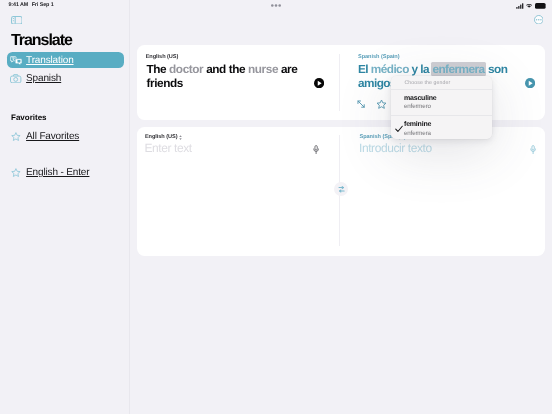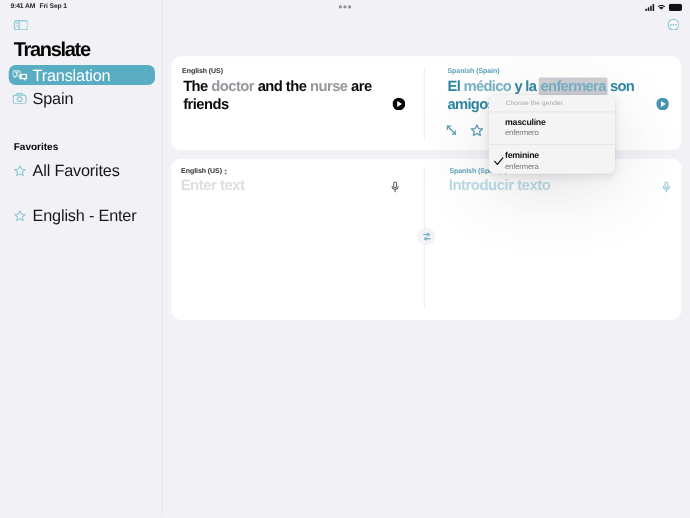--- a/index.html
+++ b/index.html
@@ -13,21 +13,21 @@
   .sb-right { position:absolute; right:6px; top:3.2px; display:flex; align-items:center; gap:2.2px; }
 
   
   .sidebar-divider { position:absolute; left:129.2px; top:0; width:1px; height:414px; background:#e8e7ed; }
   .sb-toggle { position:absolute; left:10.8px; top:15.6px; line-height:0; }
   .sb-toggle svg { display:block; }
   .title { position:absolute; left:11px; top:31.5px; font-size:16px; font-weight:700; color:#040404; letter-spacing:-1.05px; }
   .navitem { position:absolute; left:7.3px; width:117px; height:16px; display:flex; align-items:center; padding-left:2.8px; border-radius:5.5px; }
   .navitem.sel { background:#59adc3; }
   .navitem .ic { width:12px; height:12px; display:flex; align-items:center; justify-content:center; margin-right:4px; flex:0 0 12px;}
-  .navitem .lb { font-size:13px; color:#17171a; letter-spacing:-0.15px;}
+  .navitem .lb { font-size:10px; color:#17171a; letter-spacing:-0.15px;text-decoration:underline;}
   .navitem.sel .lb { color:#fff; }
   .section-hd { position:absolute; left:11px; font-size:8px; font-weight:700; color:#040404; }
 
   
   .handle { position:absolute; left:271px; top:3.7px; line-height:0; }
   .handle svg, .more-btn svg { display:block; }
   .more-btn { position:absolute; left:533.7px; top:14.8px; line-height:0; }
 
   
   .card { position:absolute; background:#fff; border-radius:7.5px; }
@@ -62,21 +62,21 @@
   .act.expand { left:14.3px; } .act.fav { left:34.5px; }
 
   
   .in-pane { position:absolute; top:0; height:127px; }
   .in-pane.left { left:0; width:204px; }
   .in-pane.right { left:205px; width:204px; }
   .in-pane.right .in-lang { left:18px; }
   .in-pane.right .in-ph { left:17.5px;text-align:right; }
   .in-lang { position:absolute; left:8.4px; top:7.5px; display:flex; align-items:center; gap:1.5px; font-size:5.6px; font-weight:700; color:#2e2e33; letter-spacing:-0.05px; }
   .in-lang.tgt { color:#5ba0ba; }
-  .in-ph { position:absolute; left:8.0px; top:14.3px; font-size:12px; font-weight:700; color:#dedde2; letter-spacing:-0.42px; }
+  .in-ph { position:absolute; left:8.0px; top:14.3px; font-size:12px; font-weight:400; color:#dedde2; letter-spacing:-0.42px; }
   .in-ph.tgt { color:#bcdbe6; }
   .mic { position:absolute; top:17.8px; line-height:0; }
   .mic svg { display:block; }
   .mic.left, .in-pane.left .mic { left:176.4px; }
   .in-pane.right .mic { left:188.2px; }
   .swap { position:absolute; left:197.8px; top:55.5px; width:14px; height:14px; border-radius:50%; background:#f3f2f6; display:flex; align-items:center; justify-content:center; }
 
   
   .popover { position:absolute; left:391px; top:76px; width:101px; height:63px; background:#f5f4f5; border-radius:5px;
              box-shadow:0 2px 7px rgba(60,60,75,0.13), 0 12px 55px rgba(70,70,90,0.16), 0 0 0 0.4px rgba(0,0,0,0.04); overflow:hidden; }
@@ -140,21 +140,21 @@
   </div>
 
   <div class="navitem" style="top:70.5px">
     <span class="ic">
       <svg width="11.4" height="9.4" viewBox="0 0 23 19" style="display:block">
         <rect x="1" y="4.2" width="21" height="13.6" rx="3.4" fill="none" stroke="#8ec7d8" stroke-width="1.9"></rect>
         <path d="M6.6 4.0 7.7 1.3h7.6l1.1 2.7" fill="none" stroke="#8ec7d8" stroke-width="1.9" stroke-linejoin="round"></path>
         <circle cx="11.5" cy="11" r="3.9" fill="none" stroke="#8ec7d8" stroke-width="1.9"></circle>
       </svg>
     </span>
-    <span class="lb">Spain</span>
+    <span class="lb">Spanish</span>
   </div>
 
 
   <div class="section-hd" style="top:113px">Favorites</div>
 
   <div class="navitem" style="top:128.5px">
     <span class="ic">
       <svg width="9.8" height="9.4" viewBox="0 0 17 16" style="display:block">
           <path d="M8.5 0.9 10.65 5.55l5.15.55-3.85 3.45 1.1 5.0L8.5 12.0 4.05 14.55l1.1-5.0L1.3 6.1l5.15-.55Z" fill="none" stroke="#8ec7d8" stroke-width="1.45" stroke-linejoin="round"></path>
         </svg>

